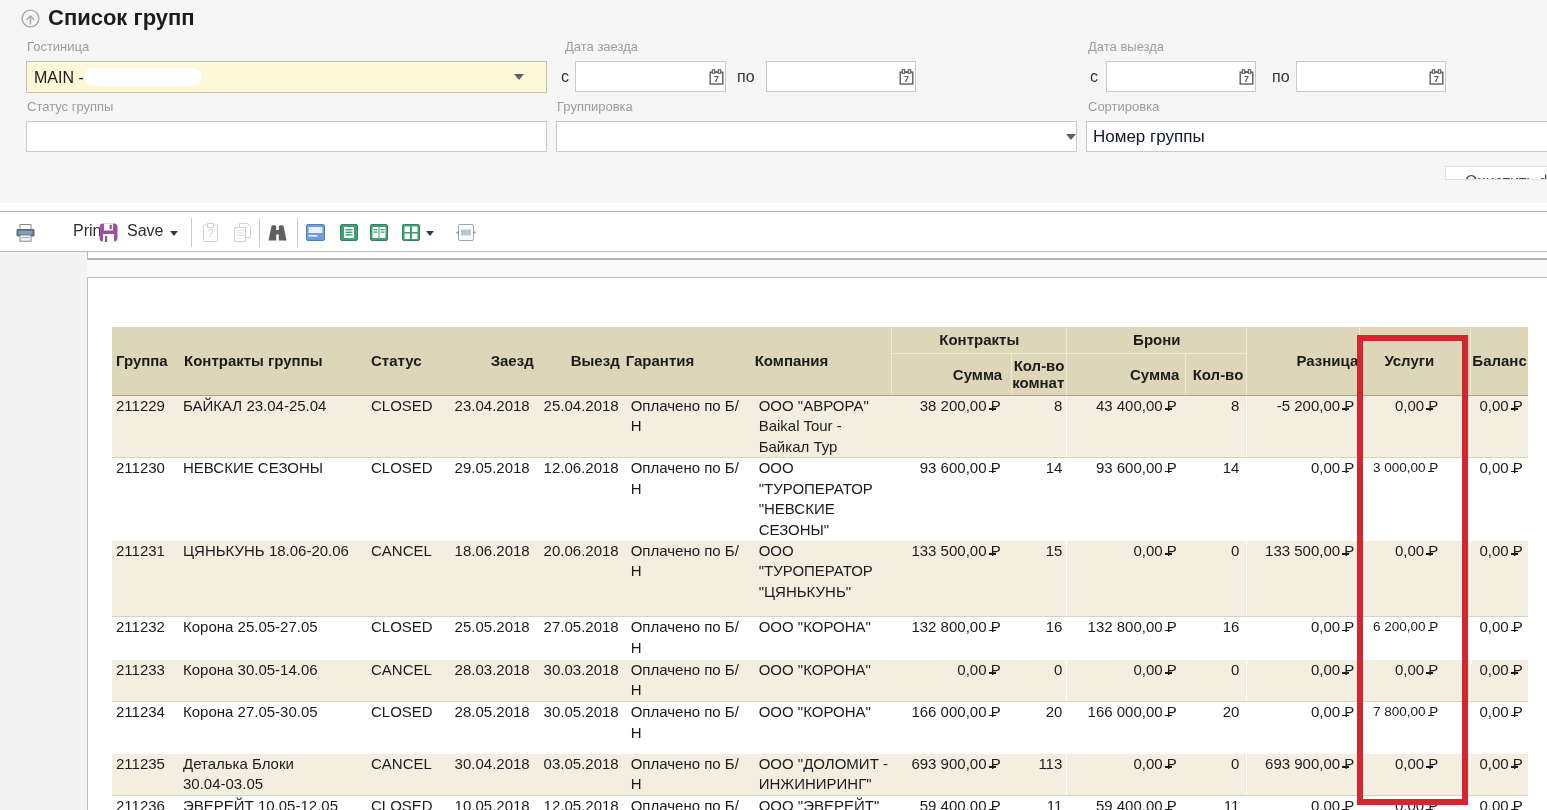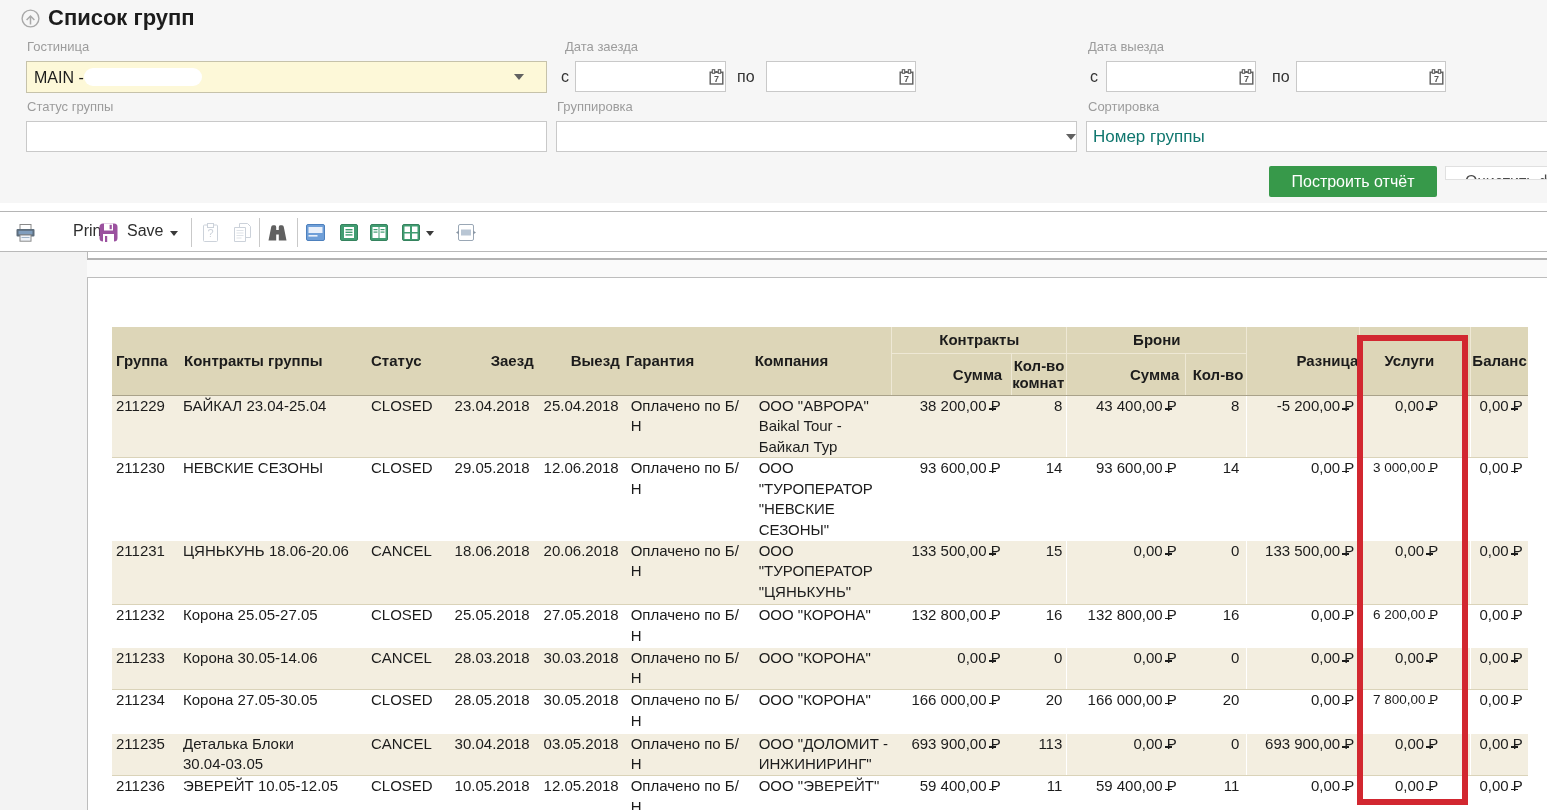--- a/index.html
+++ b/index.html
@@ -88,37 +88,35 @@
 
   <div class="small" style="left:1090px;top:68px;">с</div>
   <div class="inp" style="left:1106px;top:61px;width:150px;height:31px;"></div>
   <div class="small" style="left:1272px;top:68px;">по</div>
   <div class="inp" style="left:1296px;top:61px;width:150px;height:31px;"></div>
 
   <div class="inp" style="left:26px;top:121px;width:521px;height:31px;"></div>
   <div class="inp" style="left:556px;top:121px;width:521px;height:31px;"></div>
   <div class="caret" style="left:1066px;top:134px;"></div>
   <div class="inp" style="left:1086px;top:121px;width:461px;height:31px;border-right:none;"></div>
-  <div class="abs" style="left:1093px;top:127px;font-size:17px;color:#0f766e;">Номер группы</div>
+  <div class="abs" style="left:1093px;top:127px;font-size:17px;color:#0f172a;">Номер группы</div>
 
   <svg class="abs cal" style="left:709px;top:69px" width="15" height="16" viewBox="0 0 15 16">
       <use href="#calico"></use>
     </svg>
   <svg class="abs cal" style="left:899px;top:69px" width="15" height="16" viewBox="0 0 15 16">
       <use href="#calico"></use>
     </svg>
   <svg class="abs cal" style="left:1239px;top:69px" width="15" height="16" viewBox="0 0 15 16">
       <use href="#calico"></use>
     </svg>
   <svg class="abs cal" style="left:1429px;top:69px" width="15" height="16" viewBox="0 0 15 16">
       <use href="#calico"></use>
     </svg>
 
-  <div class="abs" style="left:1269px;top:166px;width:168px;height:31px;background:#37994a;border-radius:2px;
-       color:#fff;font-size:16px;text-align:center;line-height:31px;">Построить отчёт</div>
   <div class="abs" style="left:1445px;top:166px;width:102px;height:14px;background:#fff;border:1px solid #e0e0e0;
        border-right:none;box-sizing:border-box;color:#4a4a4a;font-size:16px;line-height:29px;padding-left:19px;
        white-space:nowrap;overflow:hidden;">Очистить ф</div>
 </div>
 <div id="toolbar" class="abs">
 
   <svg class="abs" style="left:16px;top:12px" width="19" height="18" viewBox="0 0 19 18">
     <rect x="4" y="0.5" width="11" height="5" fill="#fff" stroke="#8a8a8a"></rect>
     <rect x="0.5" y="5" width="18" height="7.5" rx="1" fill="#5d6d7c"></rect>
     <rect x="2.5" y="6.8" width="14" height="3.6" fill="#7f9dbd"></rect>
@@ -265,21 +263,21 @@
         <td class="pl6">Оплачено по Б/<br>Н</td>
         <td class="pl8">ООО<br>"ТУРОПЕРАТОР<br>"НЕВСКИЕ<br>СЕЗОНЫ"</td>
         <td class="tr pr11">93 600,00 <span class="rub">Р</span></td>
             <td class="tr pr4 bR">14</td>
         <td class="tr pr9">93 600,00 <span class="rub">Р</span></td>
             <td class="tr pr7 bR">14</td>
         <td class="tr pr5 bR">0,00 <span class="rub">Р</span></td>
         <td class="tr pr32 bR sm">3 000,00 <span class="rub">Р</span></td>
         <td class="tr pr5">0,00 <span class="rub">Р</span></td>
       </tr>
-      <tr class="rb" style="height:64px;margin-left:21px;">
+      <tr class="rb" style="height:76px;margin-left:21px;">
         <td class="pl4">211231</td>
             <td class="pl4">ЦЯНЬКУНЬ 18.06-20.06</td>
             <td class="pl7">CANCEL</td>
         <td class="tr pr4">18.06.2018</td>
             <td class="tr pr6">20.06.2018</td>
         <td class="pl6">Оплачено по Б/<br>Н</td>
         <td class="pl8">ООО<br>"ТУРОПЕРАТОР<br>"ЦЯНЬКУНЬ"</td>
         <td class="tr pr11">133 500,00 <span class="rub">Р</span></td>
             <td class="tr pr4 bR">15</td>
         <td class="tr pr9">0,00 <span class="rub">Р</span></td>
@@ -313,21 +311,21 @@
         <td class="pl6">Оплачено по Б/<br>Н</td>
         <td class="pl8">ООО "КОРОНА"</td>
         <td class="tr pr11">0,00 <span class="rub">Р</span></td>
             <td class="tr pr4 bR">0</td>
         <td class="tr pr9">0,00 <span class="rub">Р</span></td>
             <td class="tr pr7 bR">0</td>
         <td class="tr pr5 bR">0,00 <span class="rub">Р</span></td>
         <td class="tr pr32 bR">0,00 <span class="rub">Р</span></td>
         <td class="tr pr5">0,00 <span class="rub">Р</span></td>
       </tr>
-      <tr class="rw" style="height:44px;">
+      <tr class="rw" style="height:52px;">
         <td class="pl4">211234</td>
             <td class="pl4">Корона 27.05-30.05</td>
             <td class="pl7">CLOSED</td>
         <td class="tr pr4">28.05.2018</td>
             <td class="tr pr6">30.05.2018</td>
         <td class="pl6">Оплачено по Б/<br>Н</td>
         <td class="pl8">ООО "КОРОНА"</td>
         <td class="tr pr11">166 000,00 <span class="rub">Р</span></td>
             <td class="tr pr4 bR">20</td>
         <td class="tr pr9">166 000,00 <span class="rub">Р</span></td>

